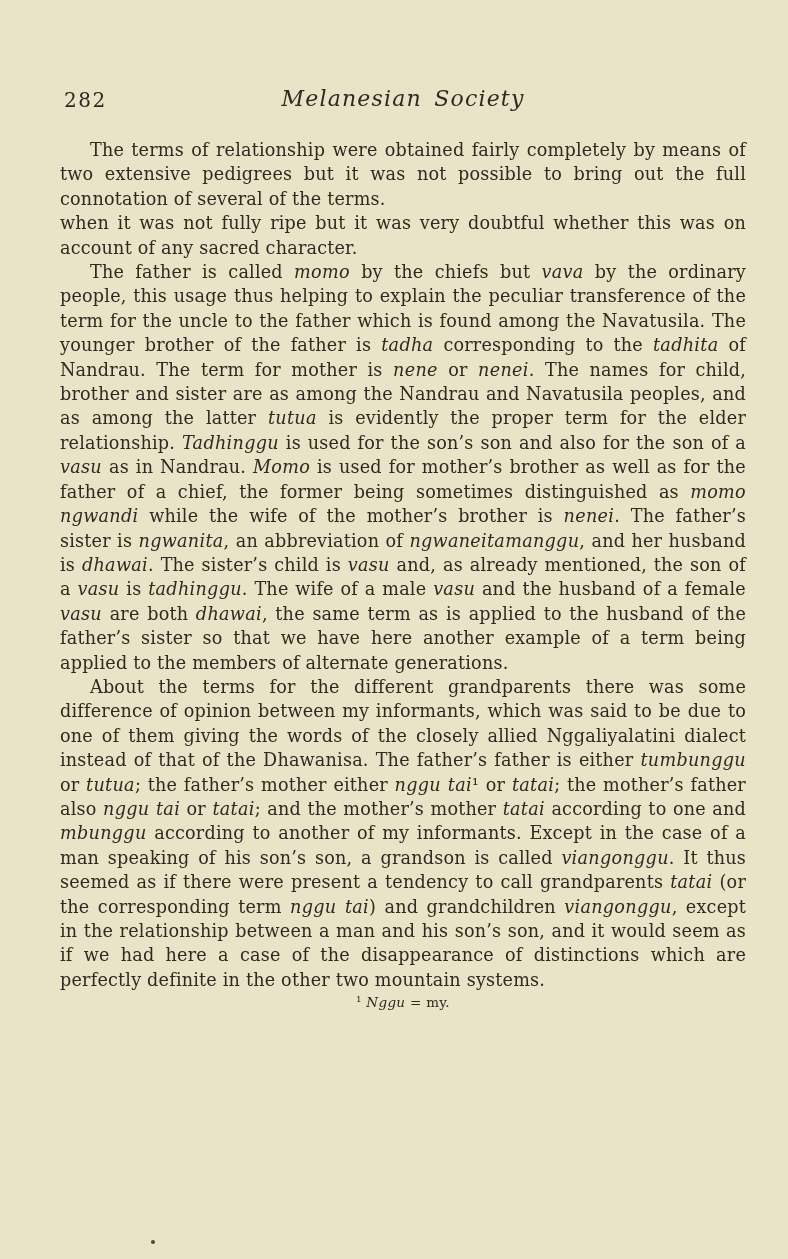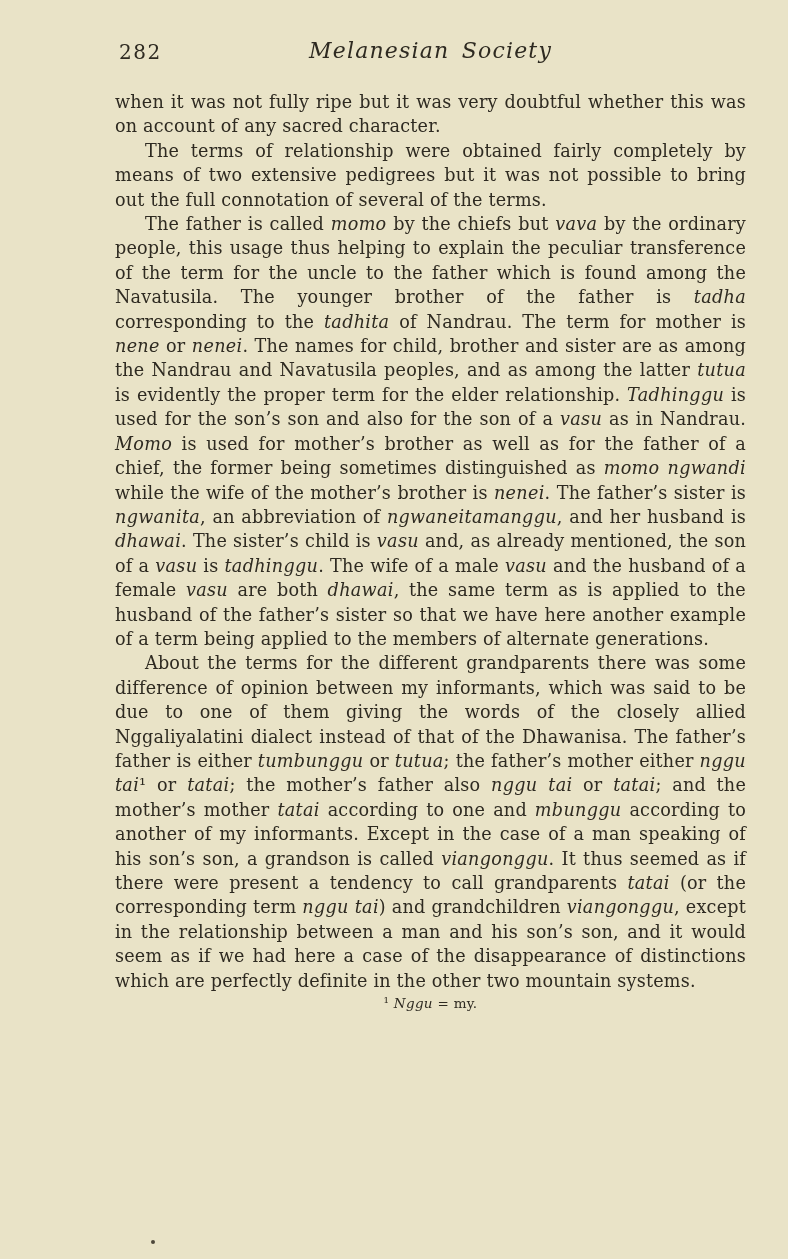--- a/index.html
+++ b/index.html
@@ -12,21 +12,21 @@
     background: #e9e3c7;
     font-family: "DejaVu Serif", serif;
     color: #2e2a21;
     position: relative;
     overflow: hidden;
   }
   .page {
     box-sizing: border-box;
     width: 788px;
     height: 1259px;
-    padding: 38px 42px 0 115px;
+    padding: 38px 42px 0 60px;
     position: relative;
   }
   .page-header {
     position: relative;
     height: 30px;
     margin-bottom: 22px;
   }
   .page-number {
     position: absolute;
     left: 4px;
@@ -34,20 +34,21 @@
     font-size: 20px;
     letter-spacing: 1.5px;
   }
   .running-title {
     display: block;
     text-align: center;
     font-style: italic;
     font-size: 22px;
     letter-spacing: 1.2px;
     word-spacing: 4px;
+    margin-top: 48px;
   }
   .body-text {
     font-size: 17.6px;
     line-height: 24.4px;
     text-align: justify;
     letter-spacing: 0.2px;
   }
   .para {
     margin: 0;
   }
@@ -77,22 +78,22 @@
 <body>
 
 <div class="page">
   <div class="page-header">
     <span class="page-number">282</span>
     <span class="running-title">Melanesian Society</span>
   </div>
 
   <div class="body-text">
 
-  <p class="para">when it was not fully ripe but it was very doubtful whether this was on account of any sacred character.</p>
-      <p class="para indent">The terms of relationship were obtained fairly completely by means of two extensive pedigrees but it was not possible to bring out the full connotation of several of the terms.</p>
+  <p class="para indent">The terms of relationship were obtained fairly completely by means of two extensive pedigrees but it was not possible to bring out the full connotation of several of the terms.</p>
+      <p class="para">when it was not fully ripe but it was very doubtful whether this was on account of any sacred character.</p>
       <p class="para indent">The father is called <i>momo</i> by the chiefs but <i>vava</i> by the ordinary people, this usage thus helping to explain the peculiar transference of the term for the uncle to the father which is found among the Navatusila. The younger brother of the father is <i>tadha</i> corresponding to the <i>tadhita</i> of Nandrau. The term for mother is <i>nene</i> or <i>nenei</i>. The names for child, brother and sister are as among the Nandrau and Navatusila peoples, and as among the latter <i>tutua</i> is evidently the proper term for the elder relationship. <i>Tadhinggu</i> is used for the son’s son and also for the son of a <i>vasu</i> as in Nandrau. <i>Momo</i> is used for mother’s brother as well as for the father of a chief, the former being sometimes distinguished as <i>momo ngwandi</i> while the wife of the mother’s brother is <i>nenei</i>. The father’s sister is <i>ngwanita</i>, an abbreviation of <i>ngwaneitamanggu</i>, and her husband is <i>dhawai</i>. The sister’s child is <i>vasu</i> and, as already mentioned, the son of a <i>vasu</i> is <i>tadhinggu</i>. The wife of a male <i>vasu</i> and the husband of a female <i>vasu</i> are both <i>dhawai</i>, the same term as is applied to the husband of the father’s sister so that we have here another example of a term being applied to the members of alternate generations.</p>
       <p class="para indent">About the terms for the different grandparents there was some difference of opinion between my informants, which was said to be due to one of them giving the words of the closely allied Nggaliyalatini dialect instead of that of the Dhawanisa. The father’s father is either <i>tumbunggu</i> or <i>tutua</i>; the father’s mother either <i>nggu tai</i>¹ or <i>tatai</i>; the mother’s father also <i>nggu tai</i> or <i>tatai</i>; and the mother’s mother <i>tatai</i> according to one and <i>mbunggu</i> according to another of my informants. Except in the case of a man speaking of his son’s son, a grandson is called <i>viangonggu</i>. It thus seemed as if there were present a tendency to call grandparents <i>tatai</i> (or the corresponding term <i>nggu tai</i>) and grandchildren <i>viangonggu</i>, except in the relationship between a man and his son’s son, and it would seem as if we had here a case of the disappearance of distinctions which are perfectly definite in the other two mountain systems.</p>
     </div>
 
   <div class="footnote">¹ <i>Nggu</i> = my.</div>
 
   <div class="scan-dot"></div>
 </div>
 
 </body></html>

